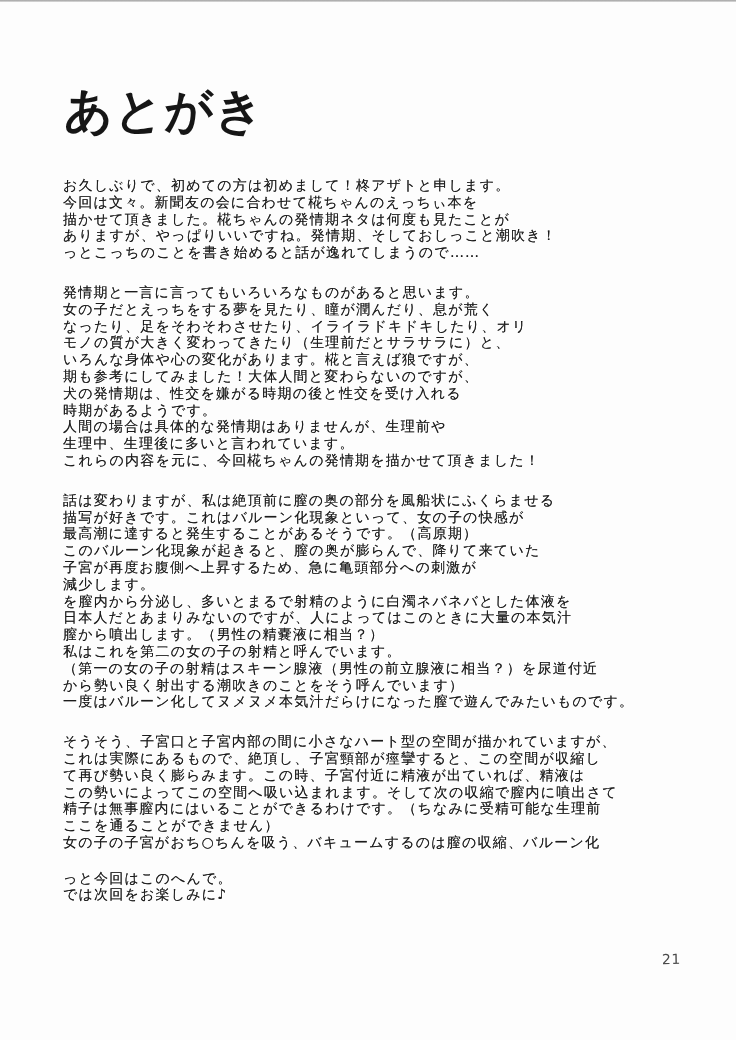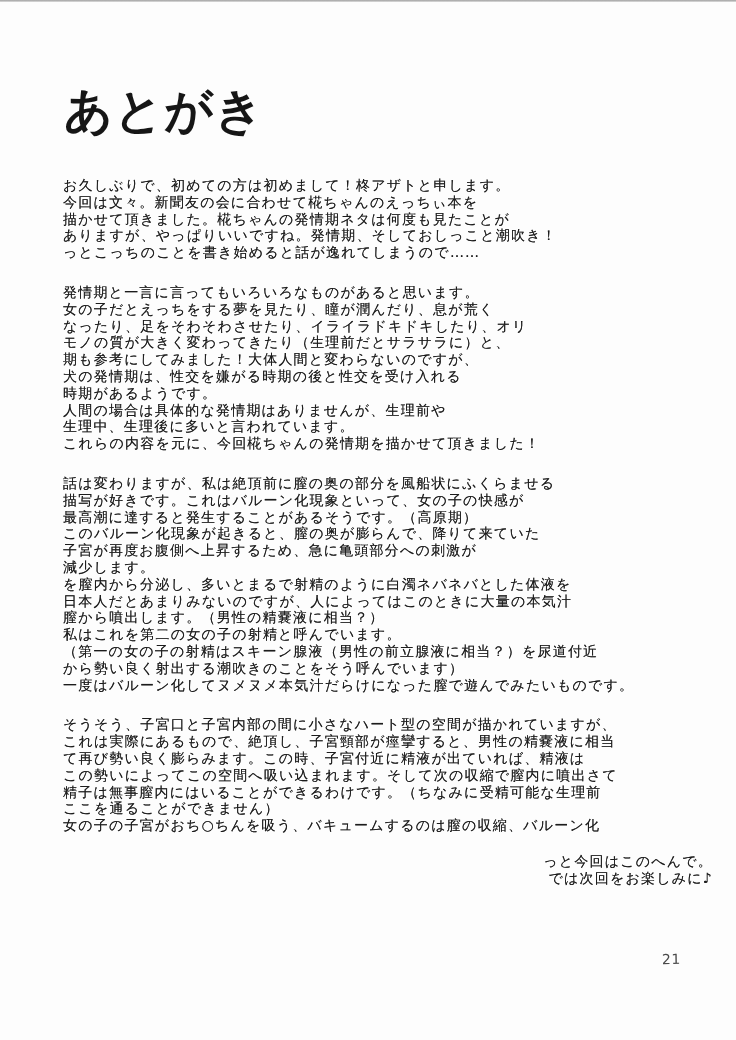--- a/index.html
+++ b/index.html
@@ -49,21 +49,20 @@
     color: #1c1c1c;
   }
   .para {
     margin: 0 0 23px 0;
   }
   .para.tight-gap {
     margin-bottom: 19px;
   }
   .para:last-child {
     margin-bottom: 0;
-    text-align: right;
   }
   .line {
     font-size: 14px;
     line-height: 16.8px;
     letter-spacing: 1.2px;
     white-space: nowrap;
     text-shadow: 0 0 0.45px rgba(20,20,20,0.65);
   }
   .pagenum {
     position: absolute;
@@ -89,20 +88,21 @@
         <div class="line">今回は文々。新聞友の会に合わせて椛ちゃんのえっちぃ本を</div>
         <div class="line">描かせて頂きました。椛ちゃんの発情期ネタは何度も見たことが</div>
         <div class="line">ありますが、やっぱりいいですね。発情期、そしておしっこと潮吹き！</div>
         <div class="line">っとこっちのことを書き始めると話が逸れてしまうので……</div>
       </section>
     <section class="para">
         <div class="line">発情期と一言に言ってもいろいろなものがあると思います。</div>
         <div class="line">女の子だとえっちをする夢を見たり、瞳が潤んだり、息が荒く</div>
         <div class="line">なったり、足をそわそわさせたり、イライラドキドキしたり、オリ</div>
         <div class="line">モノの質が大きく変わってきたり（生理前だとサラサラに）と、</div>
+        <div class="line">いろんな身体や心の変化があります。椛と言えば狼ですが、</div>
         <div class="line">期も参考にしてみました！大体人間と変わらないのですが、</div>
         <div class="line">犬の発情期は、性交を嫌がる時期の後と性交を受け入れる</div>
         <div class="line">時期があるようです。</div>
         <div class="line">人間の場合は具体的な発情期はありませんが、生理前や</div>
         <div class="line">生理中、生理後に多いと言われています。</div>
         <div class="line">これらの内容を元に、今回椛ちゃんの発情期を描かせて頂きました！</div>
       </section>
     <section class="para">
         <div class="line">話は変わりますが、私は絶頂前に膣の奥の部分を風船状にふくらませる</div>
         <div class="line">描写が好きです。これはバルーン化現象といって、女の子の快感が</div>
@@ -113,21 +113,21 @@
         <div class="line">を膣内から分泌し、多いとまるで射精のように白濁ネバネバとした体液を</div>
         <div class="line">日本人だとあまりみないのですが、人によってはこのときに大量の本気汁</div>
         <div class="line">膣から噴出します。（男性の精嚢液に相当？）</div>
         <div class="line">私はこれを第二の女の子の射精と呼んでいます。</div>
         <div class="line">（第一の女の子の射精はスキーン腺液（男性の前立腺液に相当？）を尿道付近</div>
         <div class="line">から勢い良く射出する潮吹きのことをそう呼んでいます）</div>
         <div class="line">一度はバルーン化してヌメヌメ本気汁だらけになった膣で遊んでみたいものです。</div>
       </section>
     <section class="para tight-gap">
         <div class="line">そうそう、子宮口と子宮内部の間に小さなハート型の空間が描かれていますが、</div>
-        <div class="line">これは実際にあるもので、絶頂し、子宮頸部が痙攣すると、男性の精嚢液に相当</div>
+        <div class="line">これは実際にあるもので、絶頂し、子宮頸部が痙攣すると、この空間が収縮し</div>
         <div class="line">て再び勢い良く膨らみます。この時、子宮付近に精液が出ていれば、精液は</div>
         <div class="line">この勢いによってこの空間へ吸い込まれます。そして次の収縮で膣内に噴出さて</div>
         <div class="line">精子は無事膣内にはいることができるわけです。（ちなみに受精可能な生理前</div>
         <div class="line">ここを通ることができません）</div>
         <div class="line">女の子の子宮がおち○ちんを吸う、バキュームするのは膣の収縮、バルーン化</div>
       </section>
     <section class="para">
         <div class="line">っと今回はこのへんで。</div>
         <div class="line">では次回をお楽しみに♪</div>
       </section>

